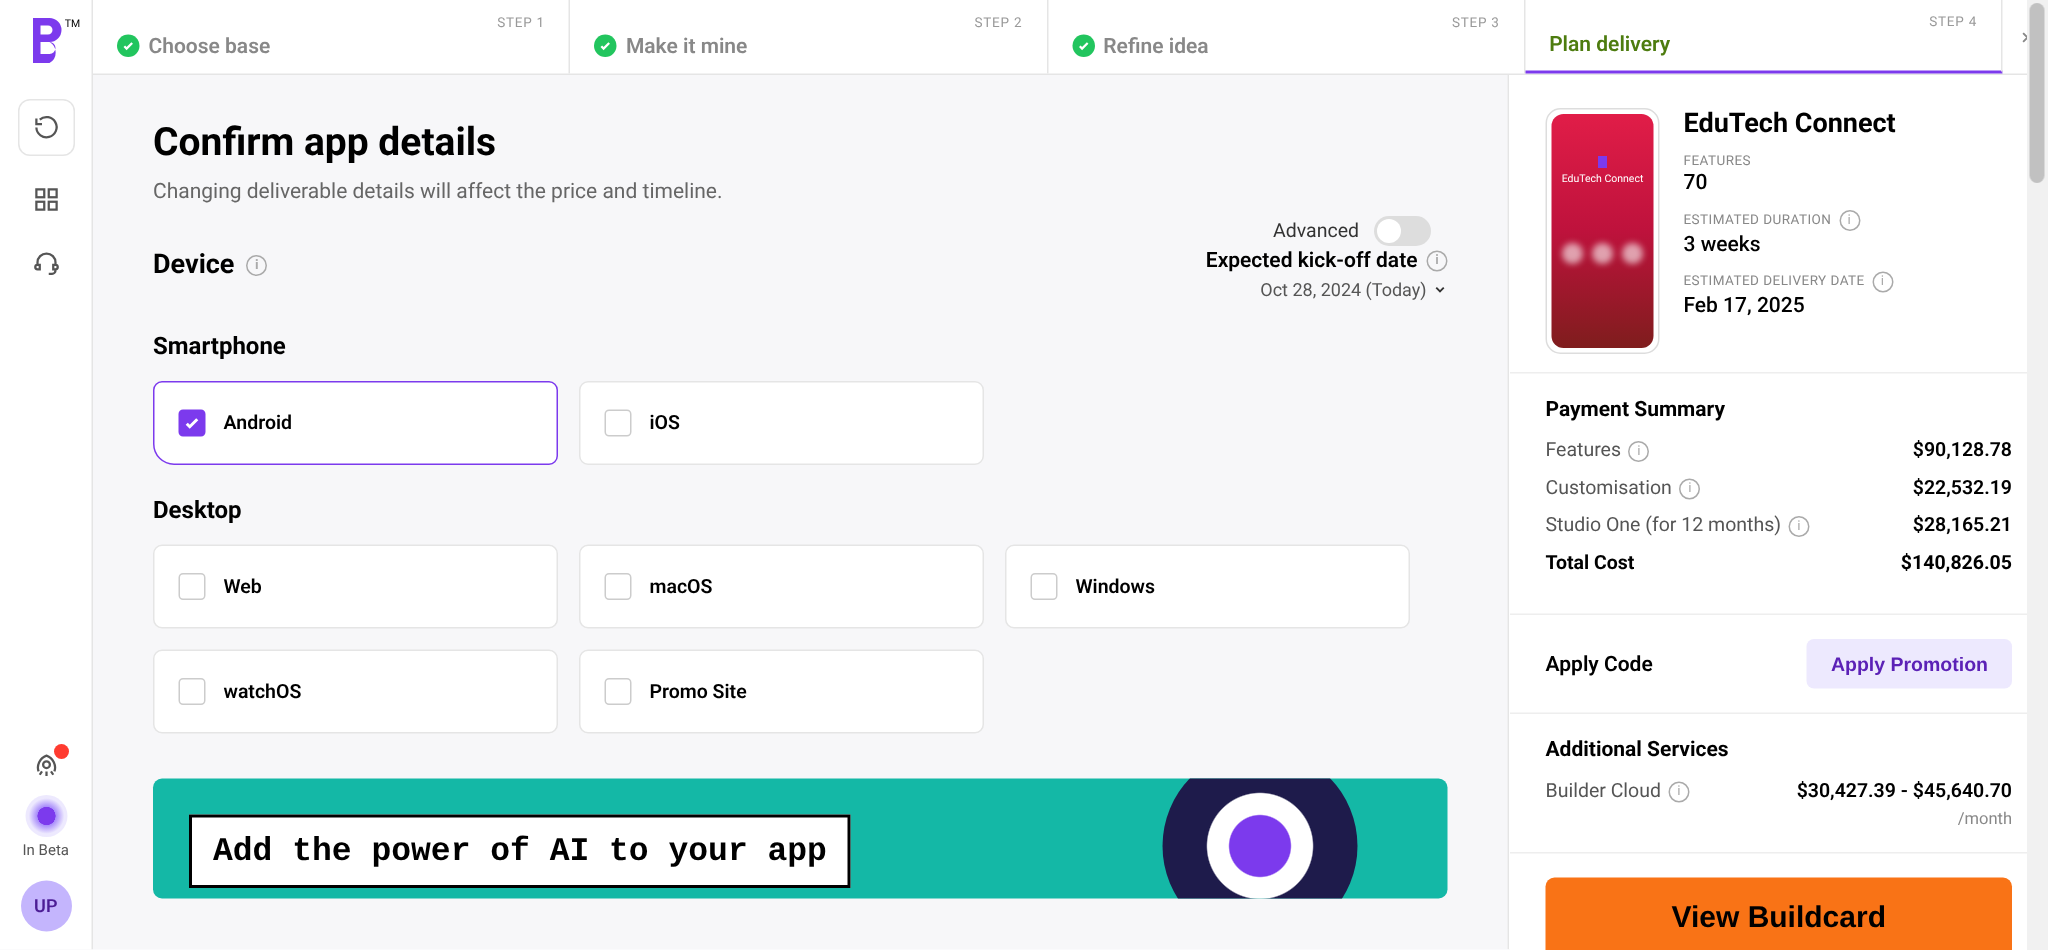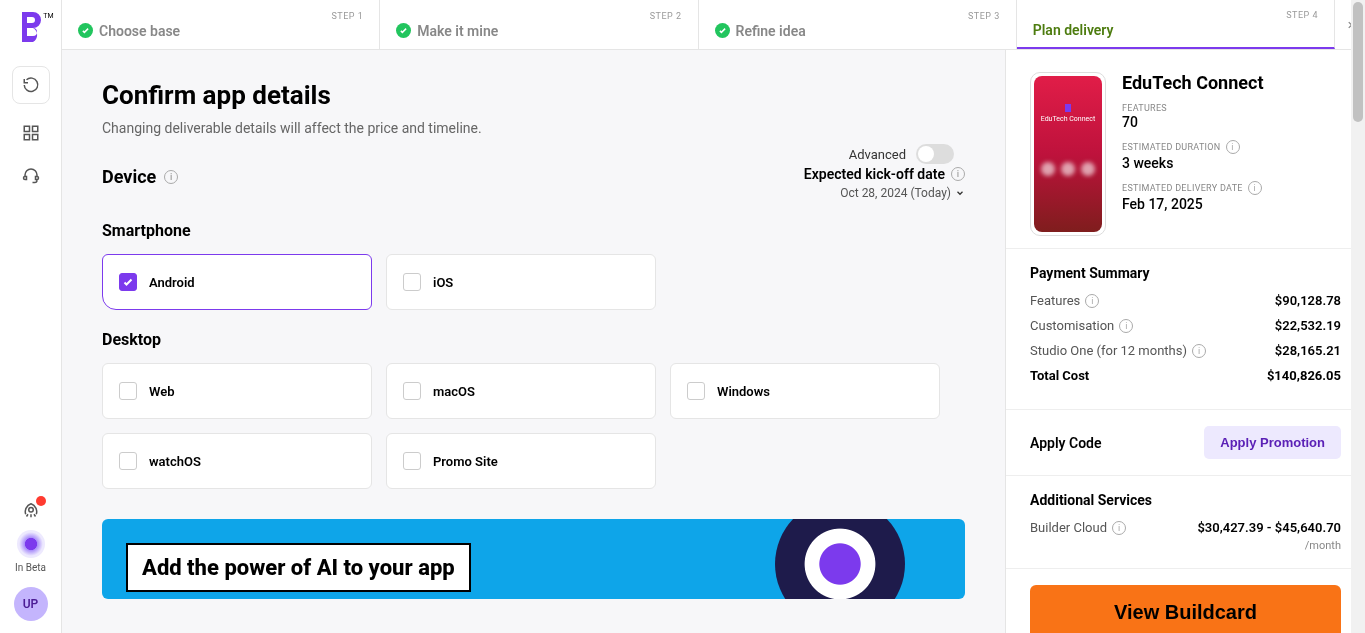--- a/index.html
+++ b/index.html
@@ -43,21 +43,21 @@
 .kickoff-title { font-size: 14px; font-weight: 600; display:flex; align-items:center; gap:6px; justify-content:flex-end;}
 .kickoff-date { font-size: 12px; color: #555; margin-top: 4px; display:flex; align-items:center; gap:4px; justify-content:flex-end; cursor:pointer;}
 .sub-section-title { font-size: 16px; font-weight: 700; margin: 20px 0 14px;}
 .device-grid { display: grid; grid-template-columns: repeat(3, 270px); gap: 14px; }
 .device-card { background: #fff; border: 1px solid #e5e5e5; border-radius: 6px; padding: 18px 16px; display:flex; align-items:center; gap: 12px; cursor:pointer;}
 .device-card.selected { border: 1.5px solid #7c3aed; border-bottom-left-radius: 14px;}
 .checkbox { width: 18px; height: 18px; border: 1px solid #ccc; border-radius: 3px; display:flex; align-items:center; justify-content:center;}
 .checkbox.checked { background: #7c3aed; border-color: #7c3aed; }
 .checkbox.checked svg { width: 12px; height: 12px;}
 .device-name { font-size: 13px; font-weight: 600; }
-.ai-banner { margin-top: 30px; background: #0ea5e9; border-radius: 6px; padding: 24px; position:relative; overflow:hidden; height: 80px;}
+.ai-banner { margin-top: 30px; background: #14b8a6; border-radius: 6px; padding: 24px; position:relative; overflow:hidden; height: 80px; font-family: Liberation Mono, monospace;}
 .ai-banner-title-wrap { background: #fff; display: inline-block; padding: 10px 14px; border: 2px solid #000;}
 .ai-banner-title { font-size: 22px; font-weight: 800; }
 .ai-shape { position:absolute; right: 60px; top: -20px; width: 130px; height: 130px; border-radius: 50%; background: radial-gradient(circle, #7c3aed 22%, #fff 23%, #fff 38%, #1e1b4b 39%);}
 .sidebar { width: 360px; border-left: 1px solid #e5e5e5; background: #fff; display:flex; flex-direction:column; overflow-y:auto; position:relative;}
 .sb-head { padding: 22px 24px 12px; display: flex; gap: 16px; }
 .app-preview { width: 76px; height: 164px; border-radius: 10px; border: 1px solid #ddd; padding: 3px; }
 .app-preview-inner { width: 100%; height: 100%; border-radius: 8px; background: linear-gradient(180deg, #e11d48 0%, #be123c 50%, #7f1d1d 100%); display:flex; flex-direction:column; align-items:center; padding-top: 28px; color:#fff; font-size: 7px; text-align:center; position:relative; overflow:hidden;}
 .app-preview-logo { width: 6px; height: 8px; background: #7c3aed; margin-bottom: 3px;}
 .app-preview-blur { position: absolute; bottom: 30px; left: 0; right: 0; height: 40px; display:flex; gap:6px; justify-content:center; filter: blur(2px);}
 .app-preview-blur span { width: 14px; height: 14px; background: rgba(255,255,255,0.6); border-radius: 50%;}

